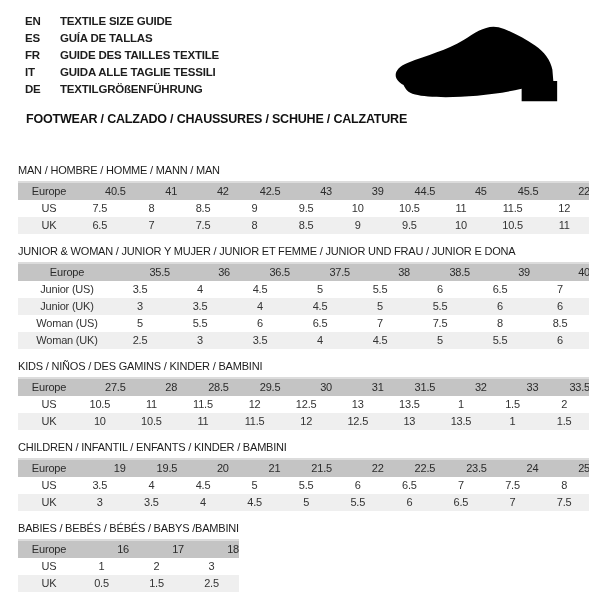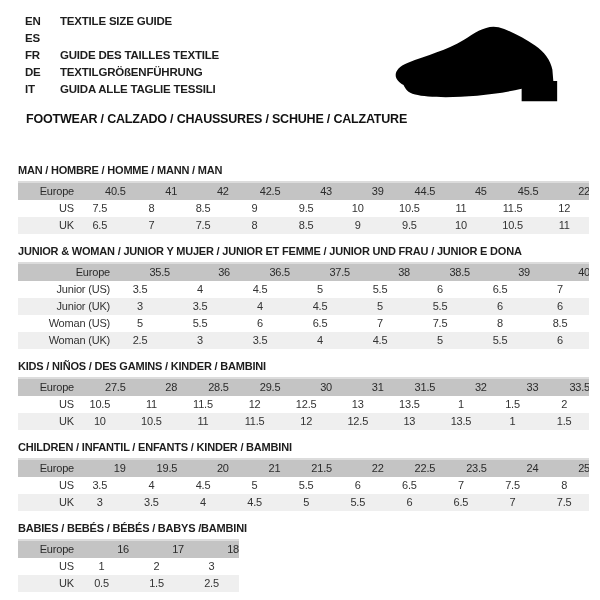--- a/index.html
+++ b/index.html
@@ -48,70 +48,71 @@
   
   .tables-wrap {
     position: absolute;
     top: 164px;
     left: 18px;
     right: 10px;
   }
   .size-section { margin-bottom: 11px; }
   .section-title {
     font-size: 11px;
-    font-weight: 700;
+    font-weight: 400;
     color: #1d1d1d;
     line-height: 13px;
     margin: 0 0 4px 0;
   }
   table.size-table {
     border-collapse: collapse;
     table-layout: fixed;
     border-top: 2px solid var(--head-border, #dcdcdc);
     font-size: 11px;
   }
   table.size-table td {
     height: 17px;
     line-height: 17px;
     text-align: center;
     padding: 0;
     white-space: nowrap;
     color: var(--text, #333);
   }
   table.size-table td.label {
-    text-align: right;
+    text-align: center;
     padding-left: 6px;
   }
   tr.row-head td { background: var(--head-bg, #c4c4c4); color: #2b2b2b; text-align: right; }
   tr.row-alt  td { background: var(--alt-bg, #efefef); }
 </style>
 </head>
 <body>
 
 <div class="page" style="--head-bg: #c4c4c4; --head-border: #dcdcdc; --alt-bg: #efefef; --text: #333333;">
 
   <div class="lang-block">
     <div class="lang-row">
       <span class="lang-code">EN</span>
       <span class="lang-text">TEXTILE SIZE GUIDE</span>
     </div>
     <div class="lang-row">
       <span class="lang-code">ES</span>
+      <span class="lang-text">GUÍA DE TALLAS</span>
     </div>
     <div class="lang-row">
       <span class="lang-code">FR</span>
       <span class="lang-text">GUIDE DES TAILLES TEXTILE</span>
     </div>
     <div class="lang-row">
+      <span class="lang-code">IT</span>
+      <span class="lang-text">GUIDA ALLE TAGLIE TESSILI</span>
+    </div>
+    <div class="lang-row">
       <span class="lang-code">DE</span>
       <span class="lang-text">TEXTILGRÖßENFÜHRUNG</span>
-    </div>
-    <div class="lang-row">
-      <span class="lang-code">IT</span>
-      <span class="lang-text">GUIDA ALLE TAGLIE TESSILI</span>
     </div>
   </div>
 
   <div class="shoe-wrap">
     <svg viewBox="0 0 210 100" xmlns="http://www.w3.org/2000/svg" aria-hidden="true">
       <path d="M16,76
                C4,70 5,59 20,53
                C41,45 61,40 79,29
                C91,21 103,13 115,16
                C127,19 141,27 153,35

